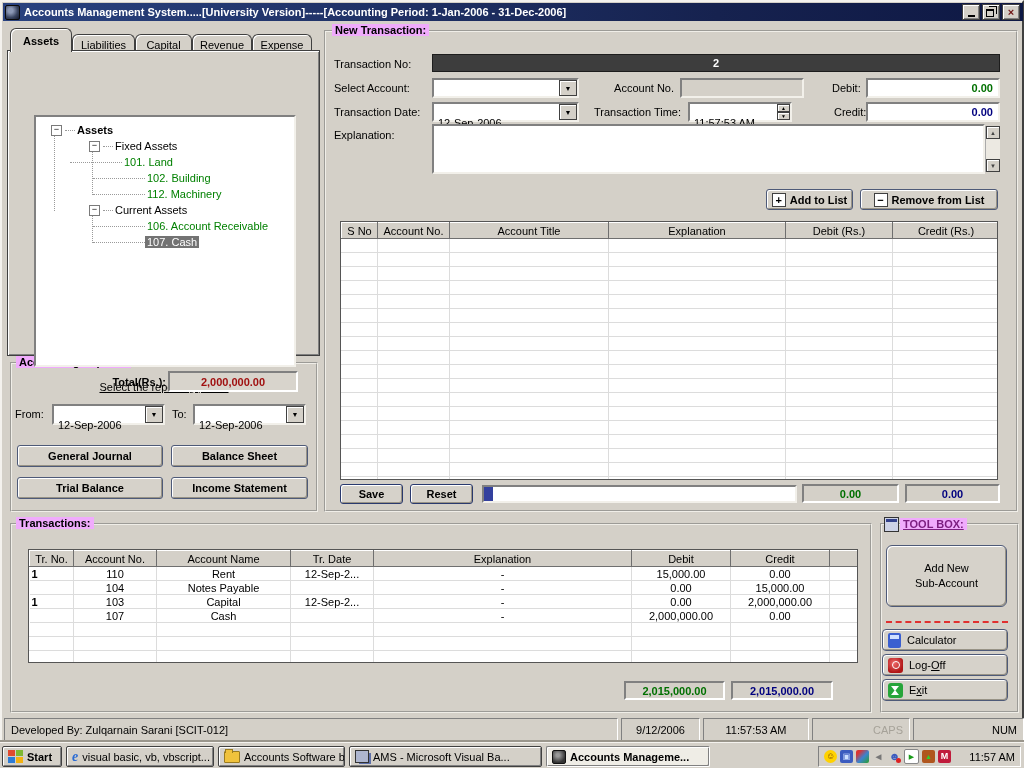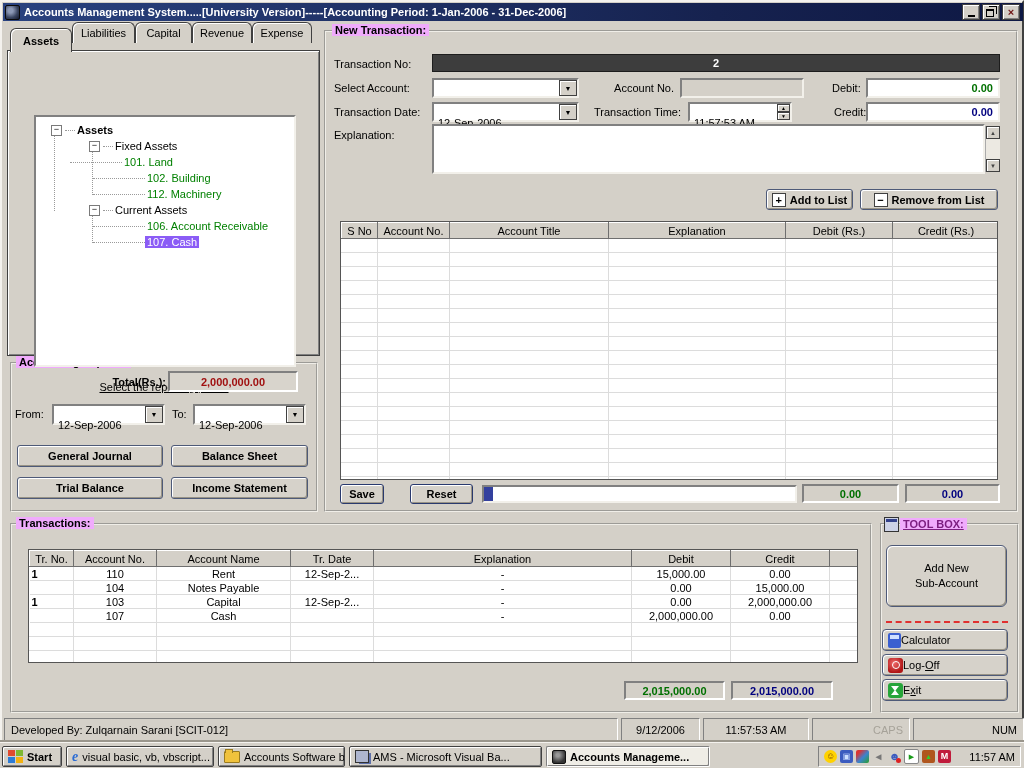--- a/index.html
+++ b/index.html
@@ -16,21 +16,21 @@
   .title-text{flex:1;white-space:nowrap;overflow:hidden;font-size:11px}
   .tb-btns{display:flex;gap:2px;margin-right:1px}
   .tb-btn{width:16px;height:14px;background:#d4d0c8;border:1px solid #404040;
     box-shadow:inset 1px 1px 0 #fff,inset -1px -1px 0 #808080;
     display:flex;align-items:center;justify-content:center;color:#000}
   .tb-btn.min::after{content:"";width:7px;height:0;border-bottom:2px solid #000;margin-top:7px}
   .tb-btn.max::after{content:"";width:6px;height:5px;border:1px solid #000;border-top-width:2px;
     box-shadow:2px -2px 0 0 #d4d0c8,3px -3px 0 0 #000;margin:2px 0 0 -2px}
   .tb-btn.close{color:#6d1212;font-weight:bold;font-size:11px}
   
-  .tab{position:absolute;top:20px;height:20px;background:#d4d0c8;border:1px solid #404040;border-bottom:none;
+  .tab{position:absolute;top:32px;height:20px;background:#d4d0c8;border:1px solid #404040;border-bottom:none;
     border-radius:6px 6px 0 0;box-shadow:inset 1px 1px 0 #fff;display:flex;align-items:center;justify-content:center;z-index:2}
   .tab.active{top:26px;height:23px;font-weight:bold;z-index:4}
   .tabpage{position:absolute;left:5px;top:48px;width:311px;height:304px;background:#d4d0c8;
     border:1px solid #404040;box-shadow:inset 1px 1px 0 #fff,inset -1px -1px 0 #808080;z-index:3}
   
   .sunken{border:2px solid;border-color:#808080 #f2f0ea #f2f0ea #808080;background:#fff;box-sizing:border-box}
   .gb{position:absolute;border:2px groove #f0eee8;box-sizing:border-box}
   .gb-label{position:absolute;background:#f0abfc;padding:0 3px;font-weight:bold;z-index:2}
   .btn{position:absolute;background:#d6d2ca;border:1px solid #4e5a78;border-radius:3px;
     box-shadow:inset 1px 1px 0 #fff,inset -1px -1px 0 #989386;
@@ -50,37 +50,37 @@
   .tree-box{position:absolute;left:26px;top:64px;width:262px;height:252px;background:#fff;
     border:2px solid;border-color:#808080 #f2f0ea #f2f0ea #808080;box-sizing:border-box;overflow:hidden}
   .tree-row{position:relative;height:16px;display:flex;align-items:center}
   .vline{position:absolute;width:0;border-left:1px dotted #9a9a9a}
   .stub{border-bottom:1px dotted #9a9a9a;height:0}
   .expand-box{width:9px;height:9px;border:1px solid #7a7a7a;background:#fff;display:flex;
     align-items:center;justify-content:center;font-size:9px;line-height:7px;margin:0 3px;flex:none}
   .expand-box::after{content:"−";margin-top:-1px}
   .tree-label{padding:0 2px;white-space:nowrap}
   .t-green{color:#008000}
-  .t-sel{background:#8b5cf6;color:#fff}
+  .t-sel{background:#737373;color:#fff}
   
   .grid-wrap{position:absolute;border:1px solid #555;background:#fff;box-sizing:border-box;overflow:hidden}
   table.grid{border-collapse:collapse;table-layout:fixed;width:100%;font-size:11px}
   table.grid th{background:#d4d0c8;border:1px solid;border-color:#fff #6f6f6f #6f6f6f #fff;
     height:15px;font-weight:normal;overflow:hidden;white-space:nowrap;padding:0 2px}
   table.grid td{border-right:1px solid #dcdcdc;border-bottom:1px solid #dcdcdc;height:13px;
     text-align:center;overflow:hidden;white-space:nowrap;padding:0 2px}
   .filler{position:relative;background:repeating-linear-gradient(#fff 0 13px,#dcdcdc 13px 14px)}
   .vsep{position:absolute;top:0;bottom:0;width:1px;background:#dcdcdc}
   .totbox{position:absolute;background:#d4d0c8;border:2px solid;border-color:#808080 #fff #fff #808080;
     display:flex;align-items:center;justify-content:center;font-weight:bold;box-sizing:border-box}
   .green{color:#007000}.navy{color:#00007f}.maroon{color:#a01010}
   
   .toolbox-title{color:#7c1f80;font-weight:bold;text-decoration:underline}
   .dash-red{position:absolute;border-top:2px dashed #e03030}
-  .tool-btn{justify-content:flex-start;padding-left:5px;gap:0;border-radius:4px}
+  .tool-btn{justify-content:flex-start;padding-left:5px;gap:6px;border-radius:4px}
   .icon-calc{width:13px;height:15px;background:#3a5fd0;border-radius:2px;position:relative;flex:none}
   .icon-calc::after{content:"";position:absolute;left:2px;top:2px;width:9px;height:4px;background:#cfe0ff}
   .icon-power{width:15px;height:15px;border-radius:3px;flex:none;position:relative;
     background:radial-gradient(circle at 40% 35%,#f06a6a,#b01616 70%)}
   .icon-power::after{content:"";position:absolute;left:3.5px;top:3.5px;width:6px;height:6px;
     border:1.5px solid #fff;border-radius:50%}
   .icon-hour{width:15px;height:15px;border-radius:3px;background:#27a53a;flex:none;position:relative}
   .icon-hour::before{content:"";position:absolute;left:3px;top:3px;
     border-left:4.5px solid transparent;border-right:4.5px solid transparent;border-top:5px solid #fff}
   .icon-hour::after{content:"";position:absolute;left:3px;bottom:3px;
@@ -287,21 +287,21 @@
         </table>
       <div class="filler" style="height:240px">
         <span class="vsep" style="left:36px"></span>
           <span class="vsep" style="left:108px"></span>
         <span class="vsep" style="left:267px"></span>
           <span class="vsep" style="left:444px"></span>
         <span class="vsep" style="left:551px"></span>
       </div>
     </div>
 
-    <div class="btn bold" style="left:338px;top:482px;width:44px;height:20px;border-color:#2a3a6e">Save</div>
+    <div class="btn bold" style="left:338px;top:482px;width:63px;height:20px;border-color:#2a3a6e">Save</div>
     <div class="btn bold" style="left:408px;top:482px;width:63px;height:20px;border-color:#2a3a6e">Reset</div>
     <div class="progress" style="left:480px;top:483px;width:315px;height:18px">
       <div class="chunk"></div>
     </div>
     <div class="totbox green" style="left:800px;top:482px;width:97px;height:19px">0.00</div>
     <div class="totbox navy" style="left:903px;top:482px;width:95px;height:19px">0.00</div>
 
     <div class="gb" style="left:8px;top:521px;width:862px;height:190px"></div>
     <div class="gb-label" style="left:14px;top:515px">Transactions:</div>
 

